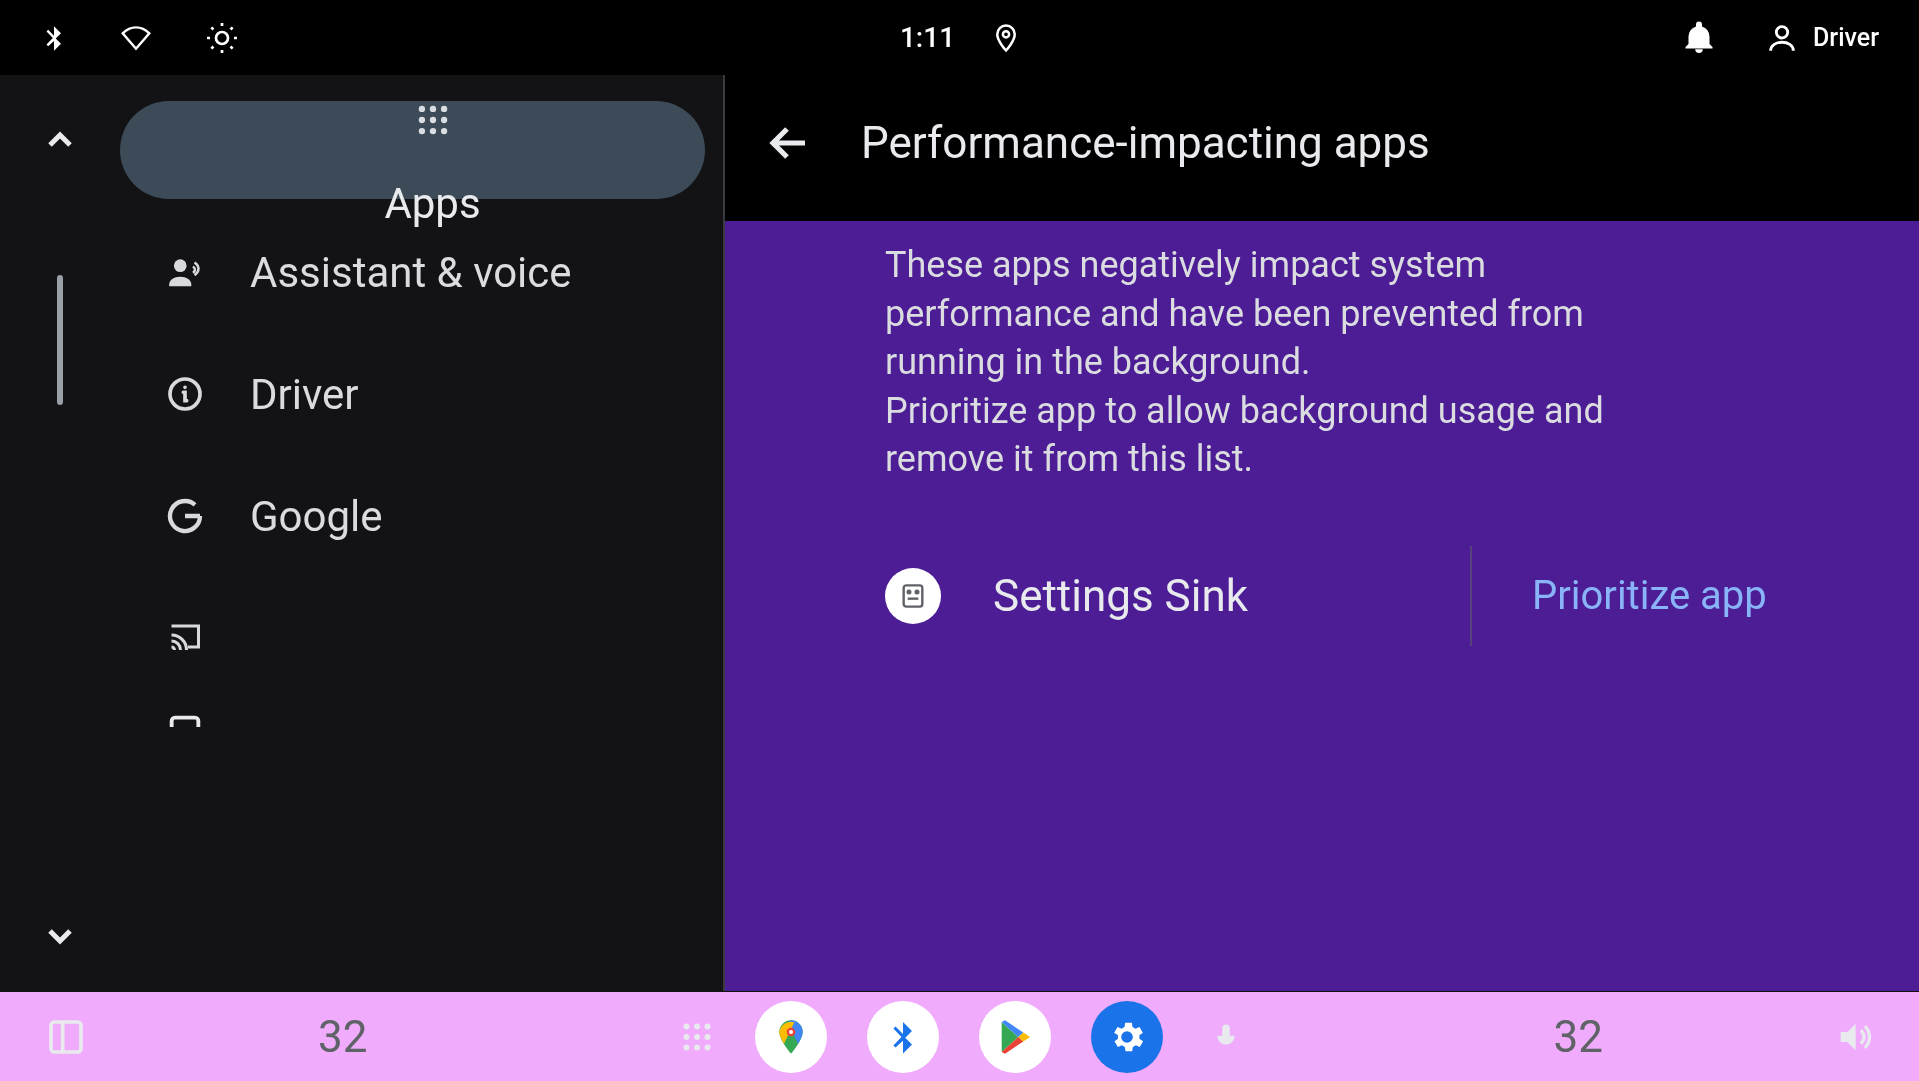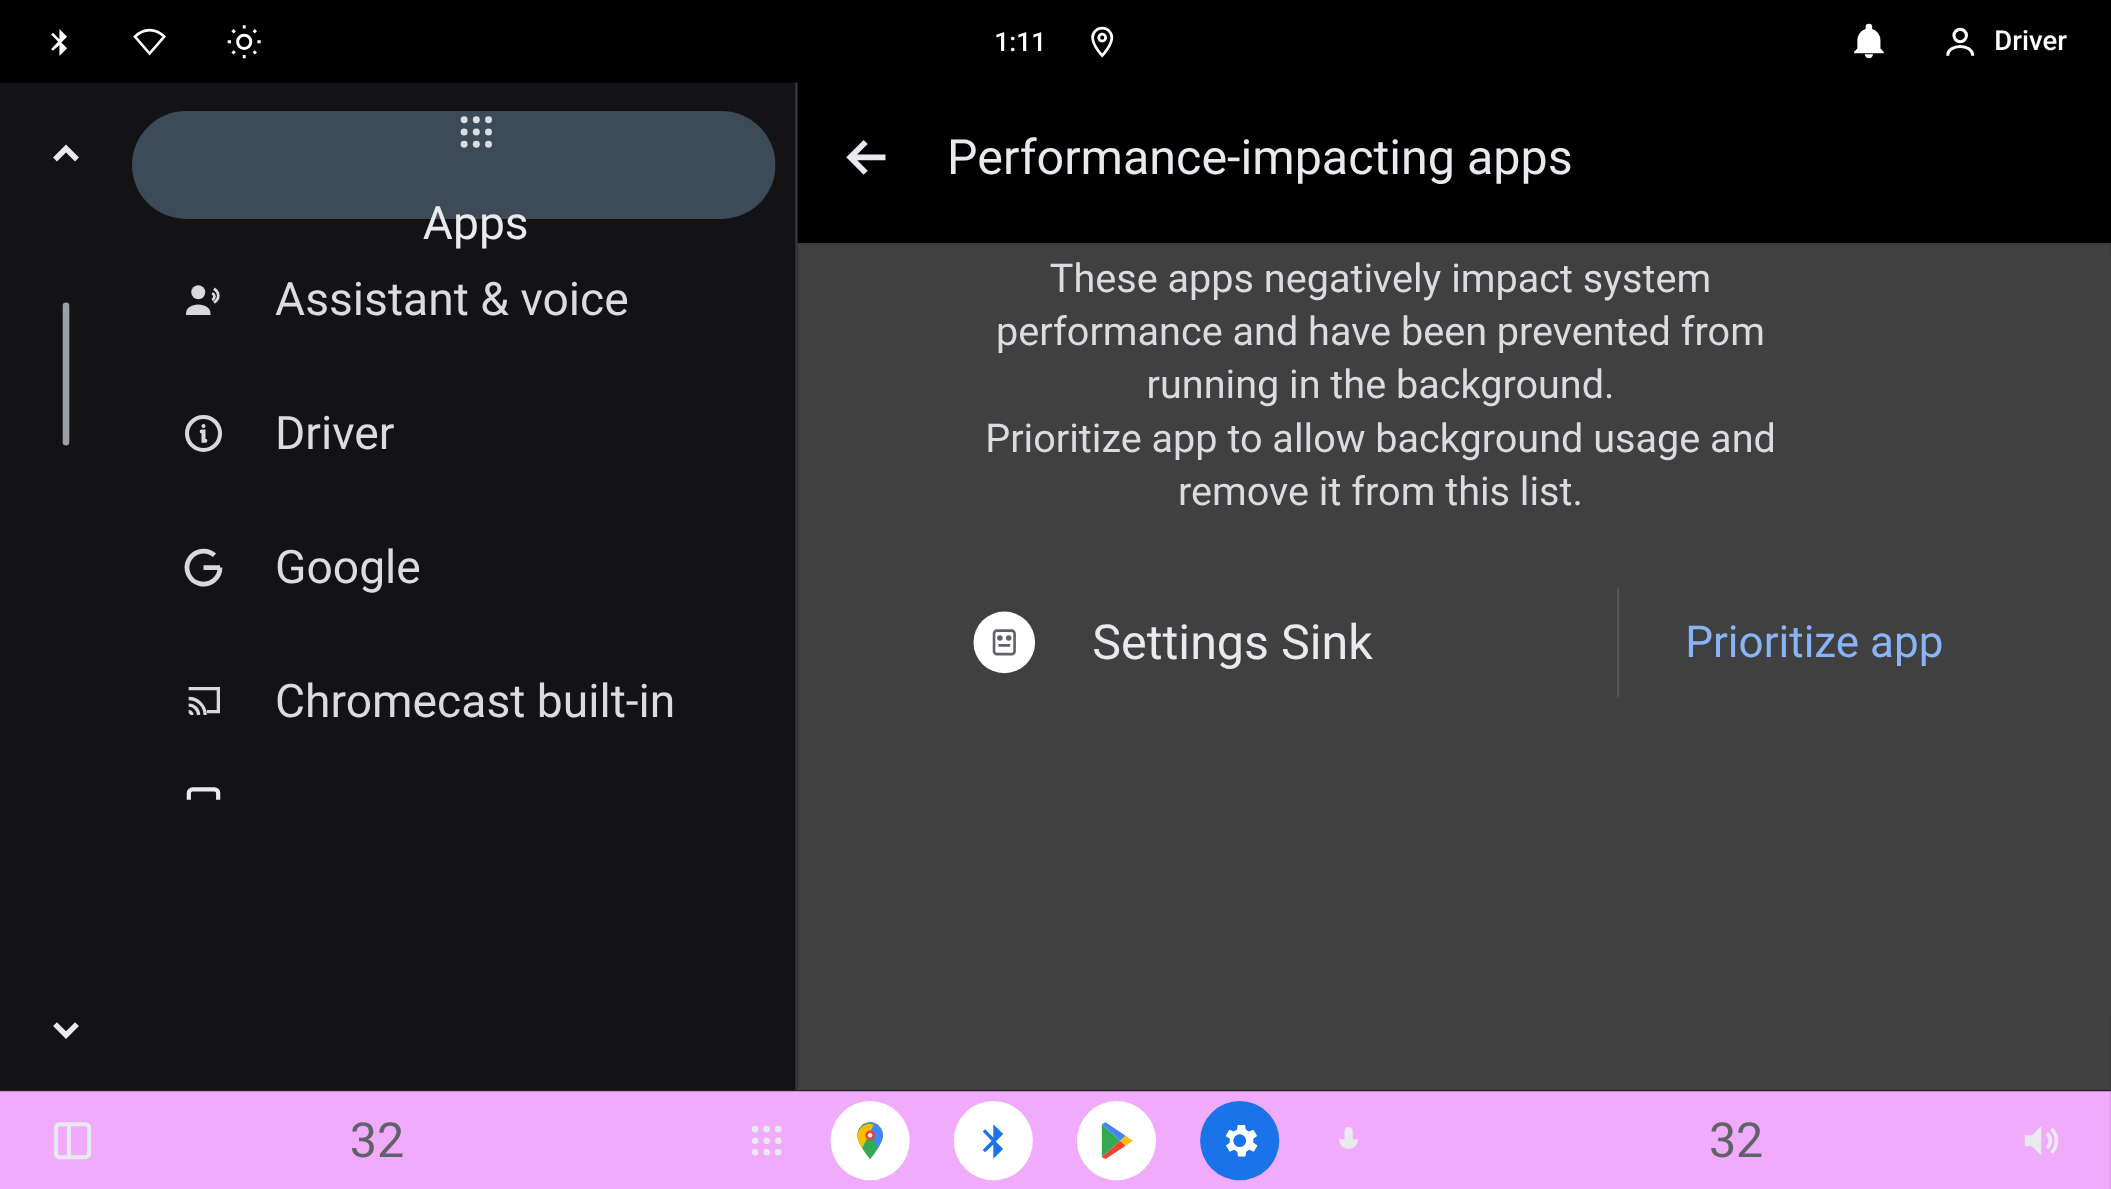--- a/index.html
+++ b/index.html
@@ -151,23 +151,22 @@
     height: 135px;
     display:flex; align-items:center;
     padding-left: 36px;
     gap: 44px;
     background:#000;
   }
   .back-btn { width:56px; height:56px; display:flex; align-items:center; justify-content:center;}
   .right-title { font-size: 44px; font-weight: 400; color:#e8eaed; }
   .right-body {
     flex: 1;
-    background: #404040;
-    padding-top: 8px;
-    text-align: center;
+    background: #4c1d95;
+    padding-top: 20px;
   }
   .desc {
     padding-left: 160px;
     padding-right: 120px;
     font-size: 36px;
     line-height: 1.35;
     color: #dadce0;
     max-width: 1020px;
   }
   .app-row {
@@ -235,21 +234,21 @@
         </svg>
     </span>
     <span class="icon">
       <svg width="36" height="36" viewBox="0 0 24 24" fill="none" stroke="#fff" stroke-width="1.8">
           <circle cx="12" cy="12" r="4"></circle>
           <path d="M12 2v2M12 20v2M4.9 4.9l1.4 1.4M17.7 17.7l1.4 1.4M2 12h2M20 12h2M4.9 19.1l1.4-1.4M17.7 6.3l1.4-1.4"></path>
         </svg>
     </span>
   </div>
   <div class="status-center">
-    <span style="font-size:24px; font-weight:500;">1:11</span>
+    <span style="font-size:28px; font-weight:500;">1:11</span>
     <span class="icon">
       <svg width="30" height="40" viewBox="0 0 24 24" fill="none" stroke="#fff" stroke-width="2">
           <path d="M12 22s7-7.5 7-13a7 7 0 10-14 0c0 5.5 7 13 7 13z"></path>
           <circle cx="12" cy="9" r="2.5"></circle>
         </svg>
     </span>
   </div>
   <div class="status-right">
     <span class="icon">
       <svg width="36" height="40" viewBox="0 0 24 24" fill="#fff">
@@ -329,21 +328,20 @@
           </span>
           <span>Google</span>
         </div>
         <div class="nav-item">
           <span class="nav-icon">
             <svg width="42" height="36" viewBox="0 0 24 24" fill="none" stroke="#e8eaed" stroke-width="2">
                 <path d="M3 4h18v14h-7"></path>
                 <path d="M3 10a10 10 0 0110 10M3 14a6 6 0 016 6M3 18a2 2 0 012 2"></path>
               </svg>
           </span>
-          <span>Chromecast built-in</span>
         </div>
         <div class="nav-partial">
           <span class="nav-icon" style="align-items:flex-start; overflow:hidden; height:16px;">
              <svg width="40" height="40" viewBox="0 0 24 24" fill="none" stroke="#e8eaed" stroke-width="2.3">
                 <rect x="4" y="4" width="16" height="16" rx="2"></rect>
               </svg>
           </span>
         </div>
       </div>
     </div>

